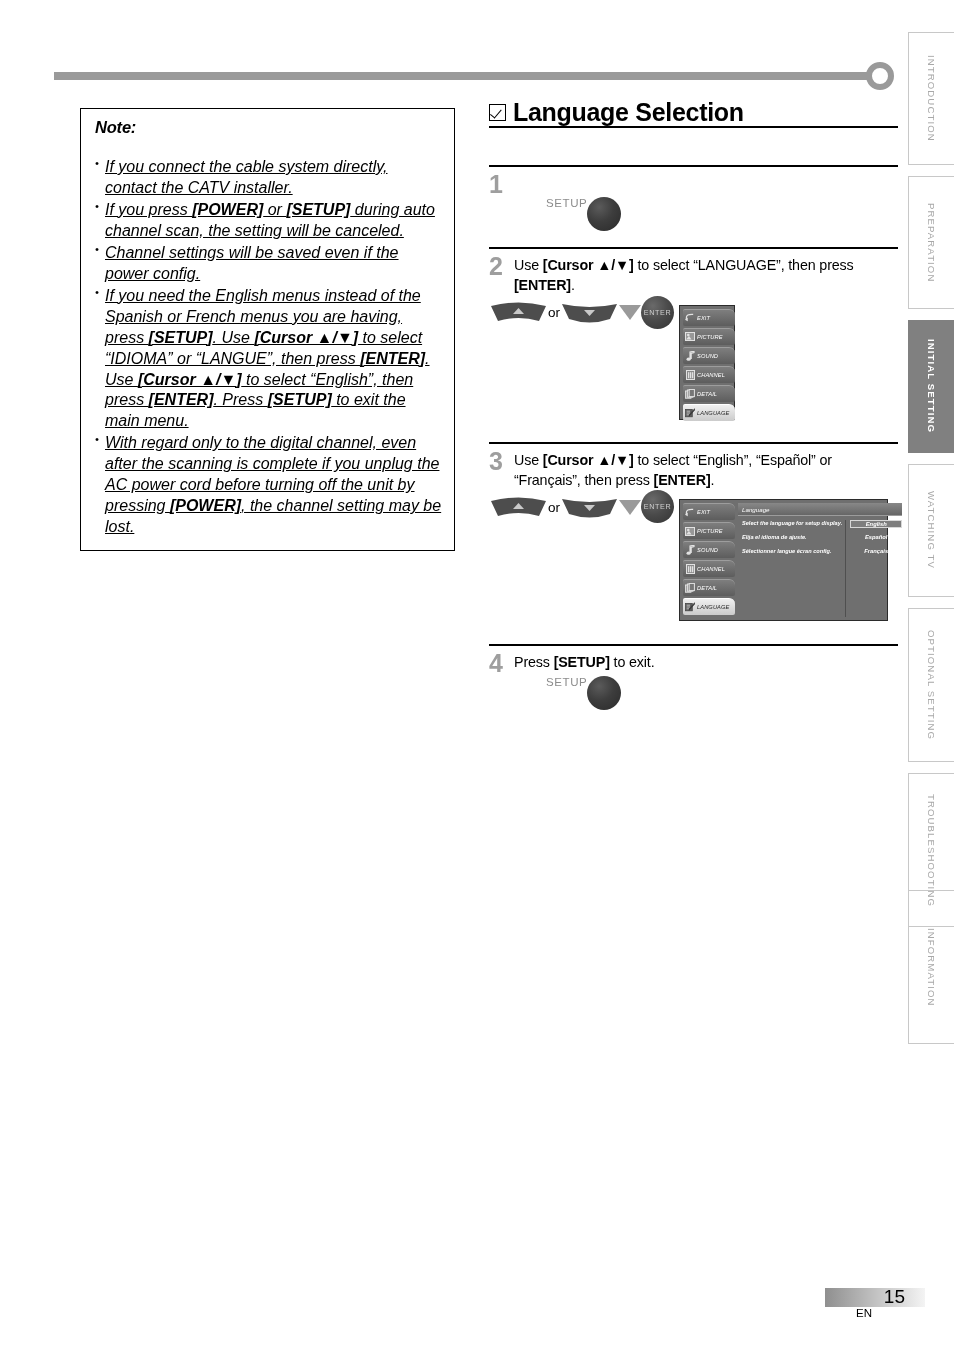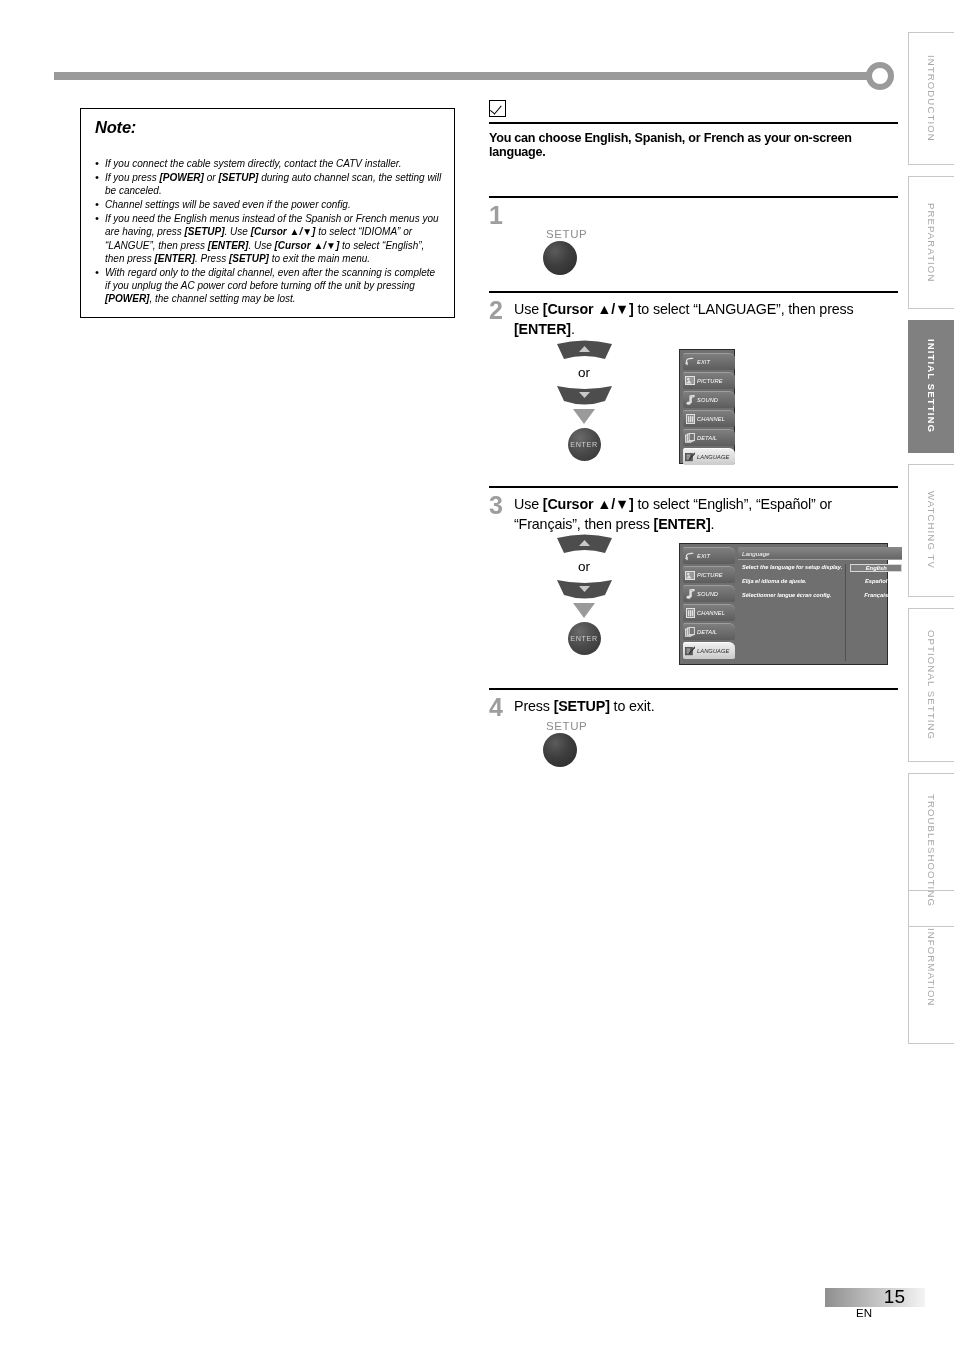--- a/index.html
+++ b/index.html
@@ -54,26 +54,27 @@
     margin: 0 0 20px 2px;
     letter-spacing: -0.2px;
   }
   .note-list {
     list-style: none;
     margin: 0;
     padding: 0;
   }
   .note-list li {
     font-style: italic;
-    font-size: 10px;
+    font-size: 16px;
     line-height: 1.31;
     margin: 0 0 1px 0;
     padding-left: 12px;
     position: relative;
     text-align: left;
+    text-decoration: underline;
   }
   .note-list li::before {
     content: "\2022";
     position: absolute;
     left: 2px;
     top: -1px;
     font-size: 11px;
   }
   .note-list b { font-weight: bold; font-style: italic; }
 
@@ -160,21 +161,21 @@
 
   .step-body {
     display: flex;
     align-items: flex-start;
   }
 
   
   .btn-col {
     width: 190px;
     display: flex;
-    flex-direction: column;
+    flex-direction: row;
     align-items: center;
   }
   .setup-col { align-items: flex-start; padding-left: 54px; }
 
   .setup-label {
     font-size: 11.5px;
     color: #8c8c8c;
     letter-spacing: 0.6px;
     margin-bottom: 1px;
     padding-left: 3px;
@@ -401,22 +402,22 @@
     <li><span id="n2">Channel settings will be saved even if the power config.</span></li>
     <li><span id="n3">If you need the English menus instead of the Spanish or French menus you are having, press <b>[SETUP]</b>. Use <b>[Cursor ▲/▼]</b> to select “IDIOMA” or “LANGUE”, then press <b>[ENTER]</b>. Use <b>[Cursor ▲/▼]</b> to select “English”, then press <b>[ENTER]</b>. Press <b>[SETUP]</b> to exit the main menu.</span></li>
     <li><span id="n4">With regard only to the digital channel, even after the scanning is complete if you unplug the AC power cord before turning off the unit by pressing <b>[POWER]</b>, the channel setting may be lost.</span></li>
   </ul>
 </div>
 
 <div id="right-col">
 
   <div id="section-title-row">
     <span id="check-glyph"></span>
+    <span id="section-title">Language Selection</span>
   </div>
-  <div id="section-sub">You can choose English, Spanish, or French as your on-screen language.</div>
 
   <div class="step" id="step-1">
     <div class="step-head">
       <div class="step-num">1</div>
     </div>
     <div class="step-body">
       <div class="btn-col setup-col">
         <div class="setup-label">SETUP</div>
         <div class="round-btn"></div>
       </div>

